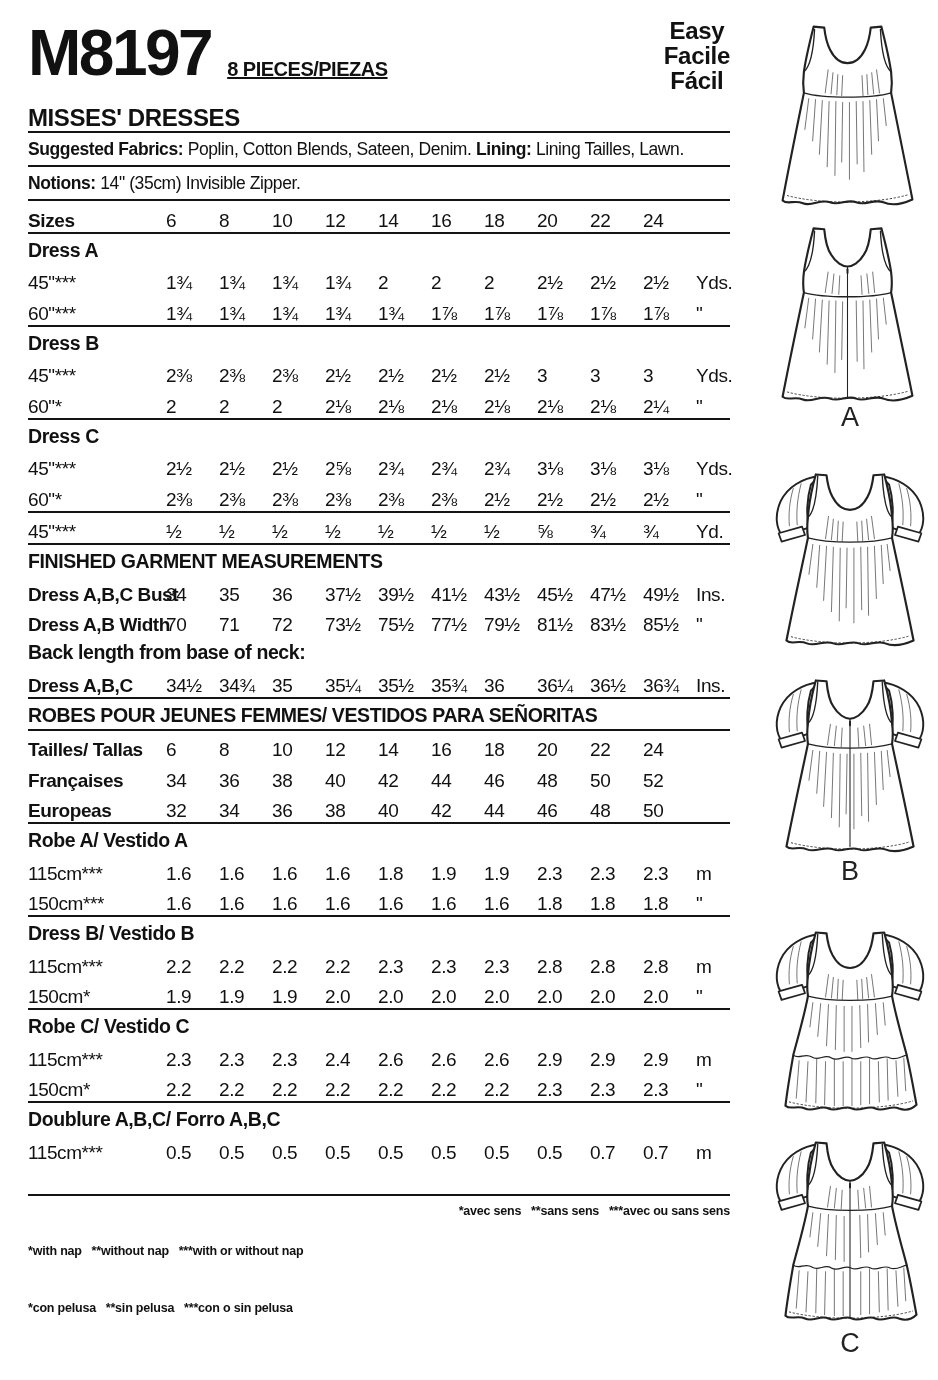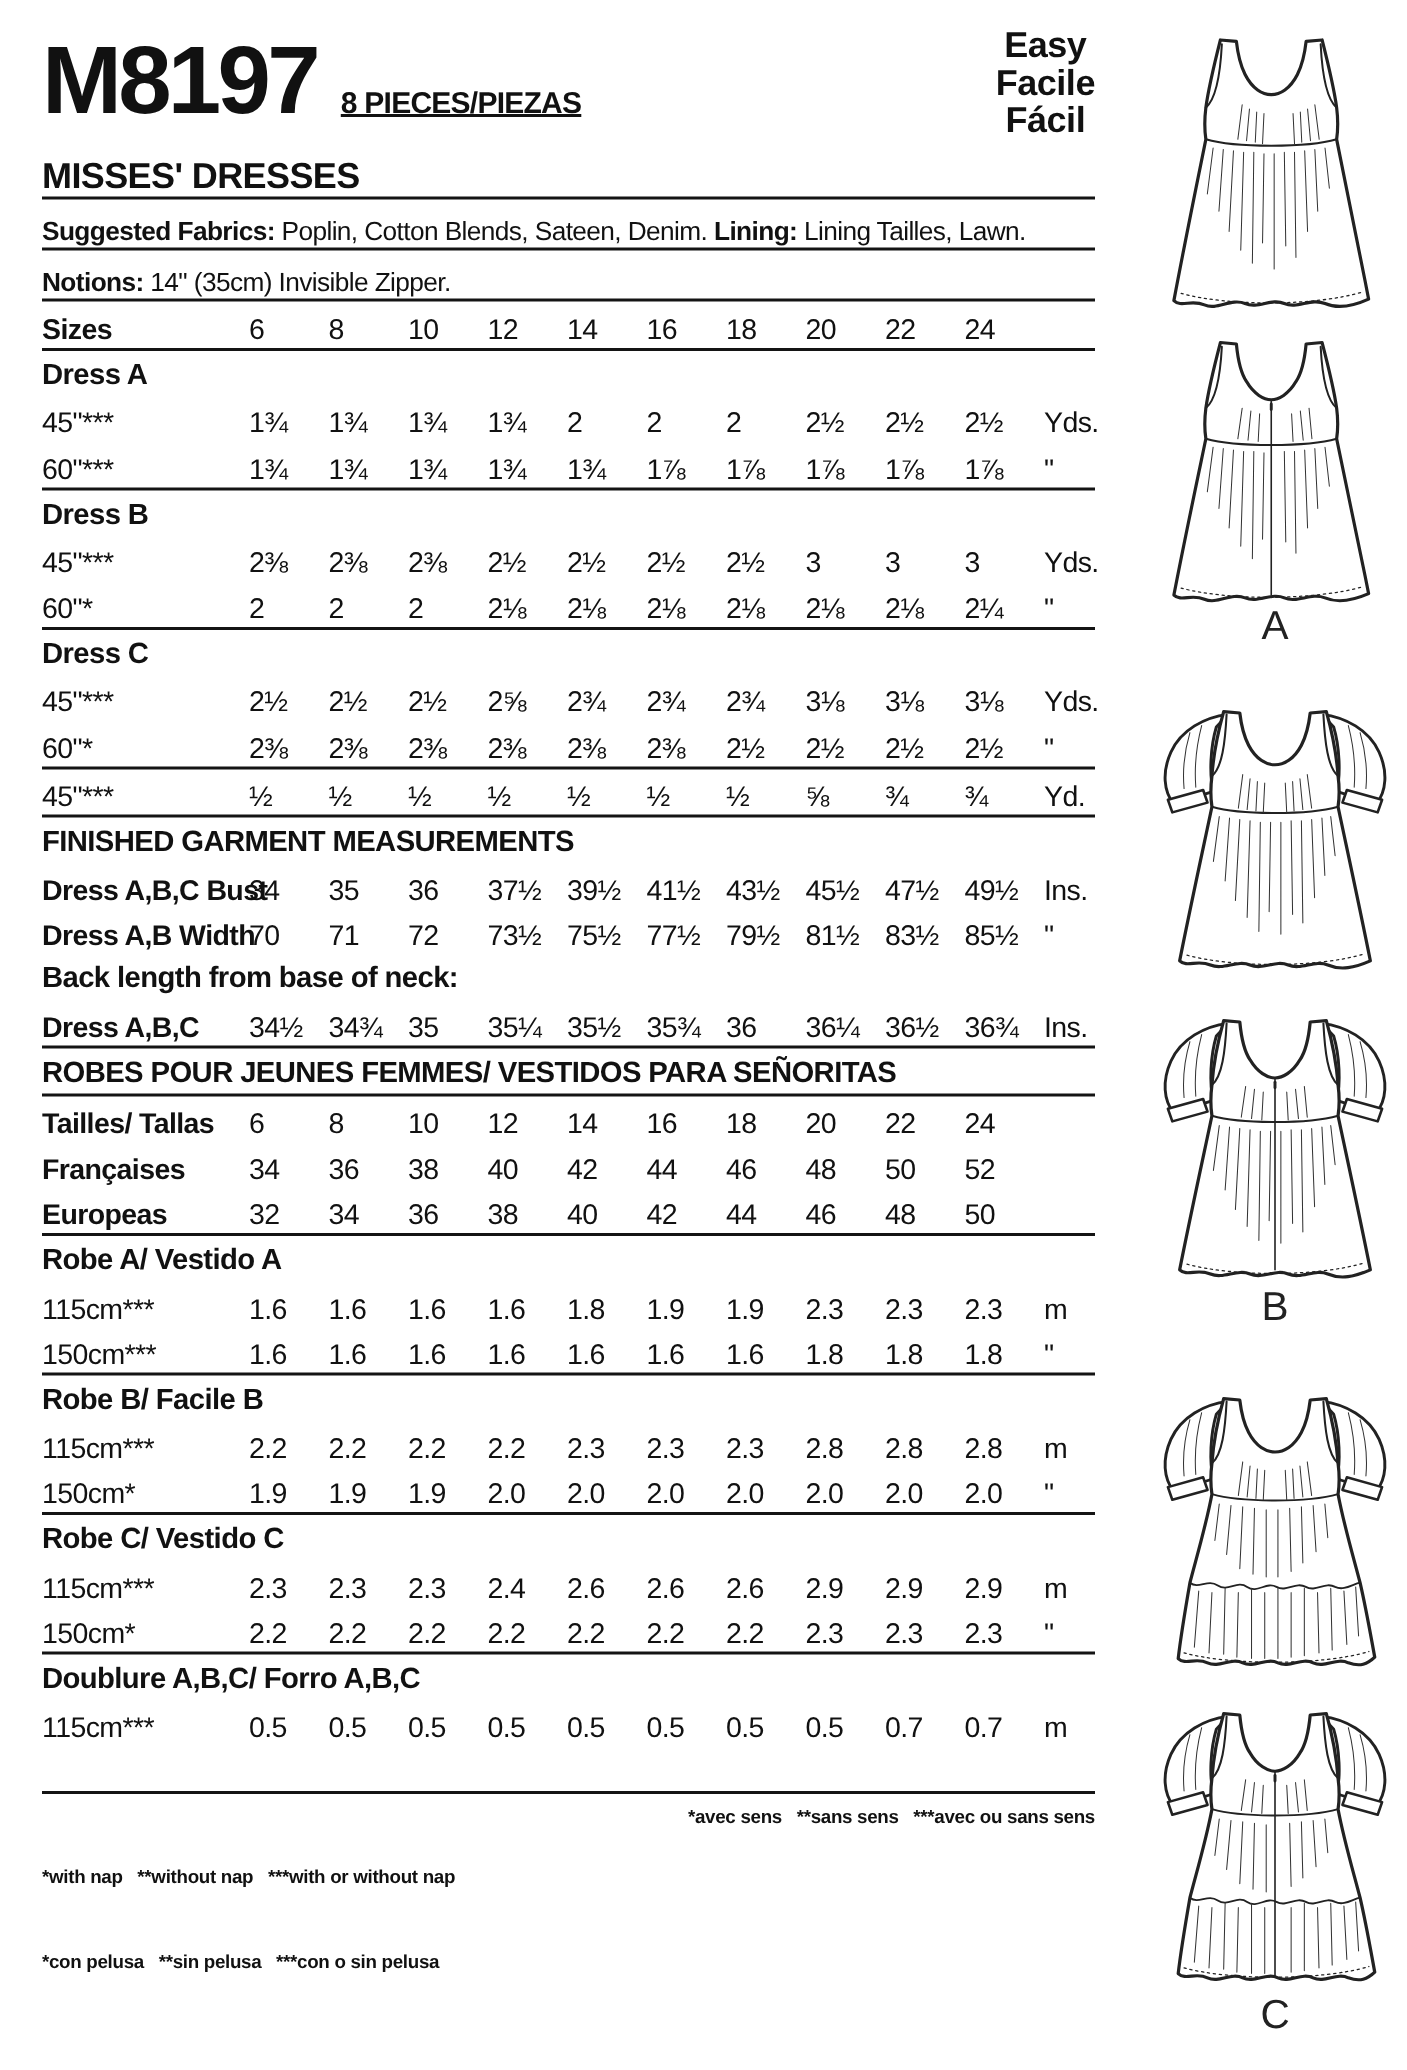--- a/index.html
+++ b/index.html
@@ -9,21 +9,21 @@
     -webkit-font-smoothing:antialiased;
   }
   
   #sheet{position:absolute;left:28px;top:10px;width:702px;}
   .brand-row{display:flex;height:94px;}
   .pattern-num{font-size:64px;font-weight:700;line-height:86px;letter-spacing:-2.5px;}
   .pieces{font-size:20px;font-weight:700;margin:48px 0 0 16px;letter-spacing:-0.5px;text-decoration:underline;}
   .difficulty{margin-left:auto;text-align:center;font-size:24px;font-weight:700;line-height:25px;padding-top:8px;letter-spacing:-0.3px;}
   .title{font-size:24px;font-weight:700;height:27px;letter-spacing:-0.4px;}
   .rule{border-top:2px solid #141414;height:0;}
-  .info-row{font-size:17.5px;height:32px;display:flex;align-items:flex-end;letter-spacing:-0.4px;white-space:pre;}
+  .info-row{font-size:17.5px;height:32px;display:flex;align-items:center;letter-spacing:-0.4px;white-space:pre;}
   .info-row b{font-weight:700;}
   
   .t-head{font-size:19.5px;font-weight:700;height:30px;line-height:32px;letter-spacing:-0.4px;white-space:nowrap;}
   .t-row{display:flex;height:30.5px;align-items:flex-end;font-size:19px;letter-spacing:-0.4px;}
   .t-row .lbl{width:138px;flex:0 0 138px;white-space:nowrap;}
   .t-row .lbl.b{font-weight:700;}
   .t-row .cell{width:53px;flex:0 0 53px;white-space:nowrap;}
   .t-row .unit{width:46px;flex:0 0 46px;white-space:nowrap;}
   .t-gap{height:30px;}
   
@@ -302,21 +302,21 @@
         <span class="cell">1.6</span>
         <span class="cell">1.6</span>
         <span class="cell">1.6</span>
         <span class="cell">1.6</span>
         <span class="cell">1.8</span>
         <span class="cell">1.8</span>
         <span class="cell">1.8</span>
         <span class="unit">"</span>
       </div>
       <div class="rule"></div>
-      <div class="t-head">Robe B/ Facile B</div>
+      <div class="t-head">Dress B/ Vestido B</div>
       <div class="t-row">
         <span class="lbl">115cm***</span>
         <span class="cell">2.2</span>
         <span class="cell">2.2</span>
         <span class="cell">2.2</span>
         <span class="cell">2.2</span>
         <span class="cell">2.3</span>
         <span class="cell">2.3</span>
         <span class="cell">2.3</span>
         <span class="cell">2.8</span>

